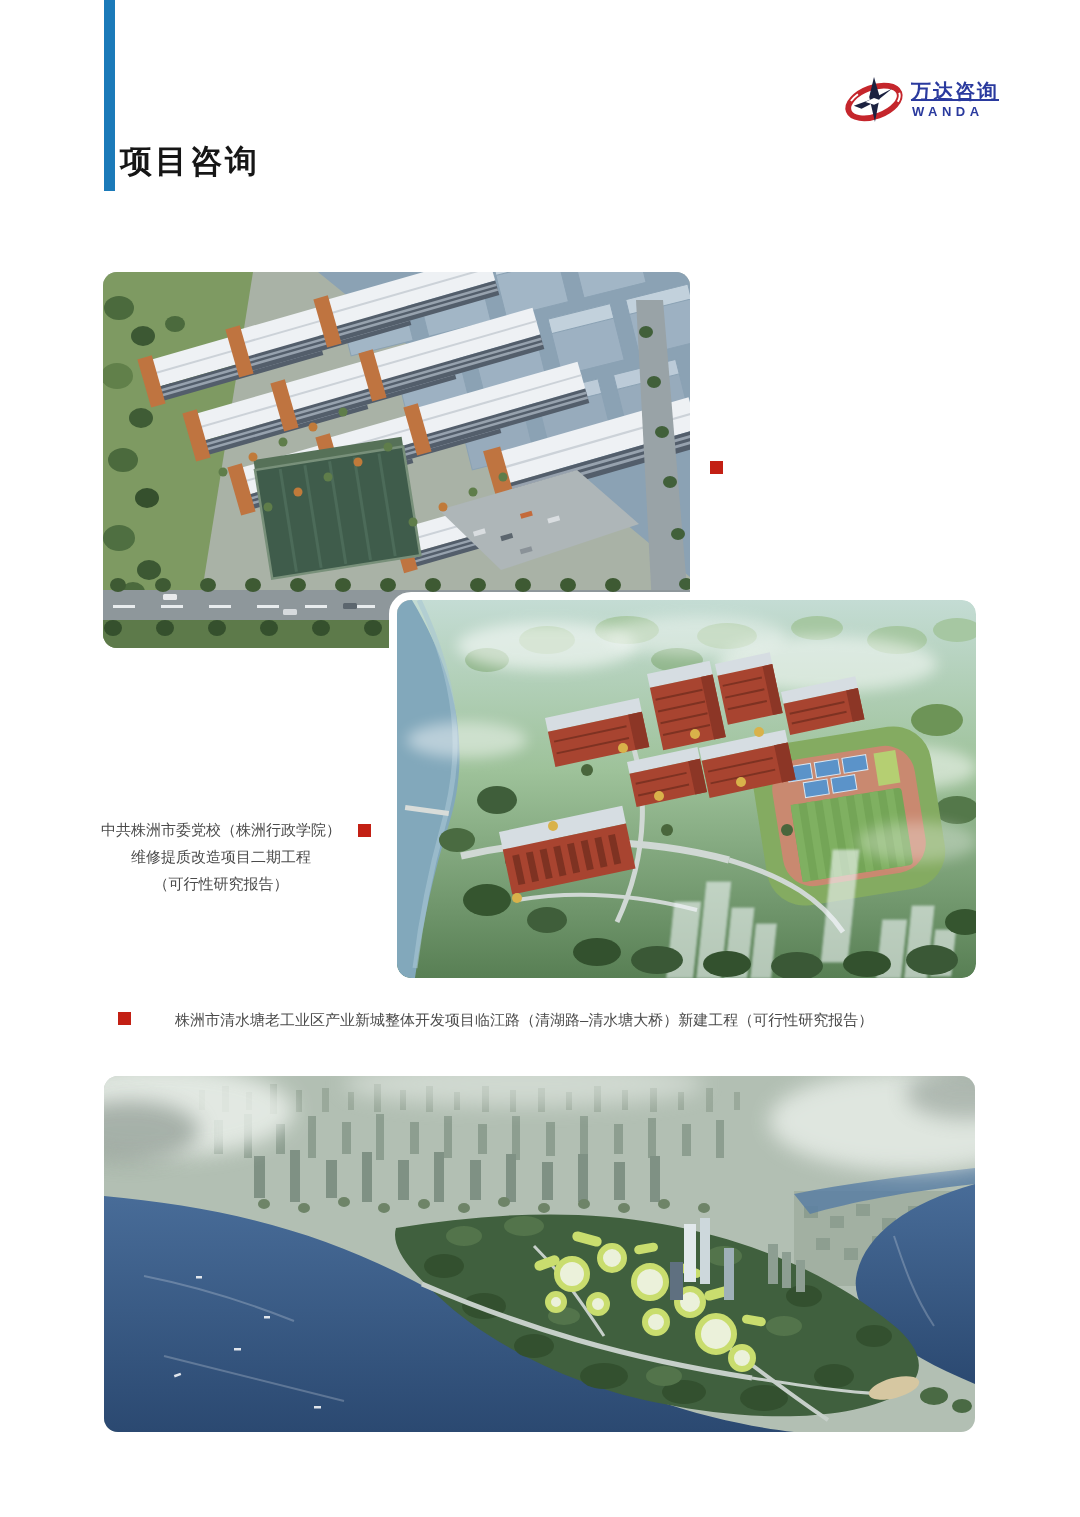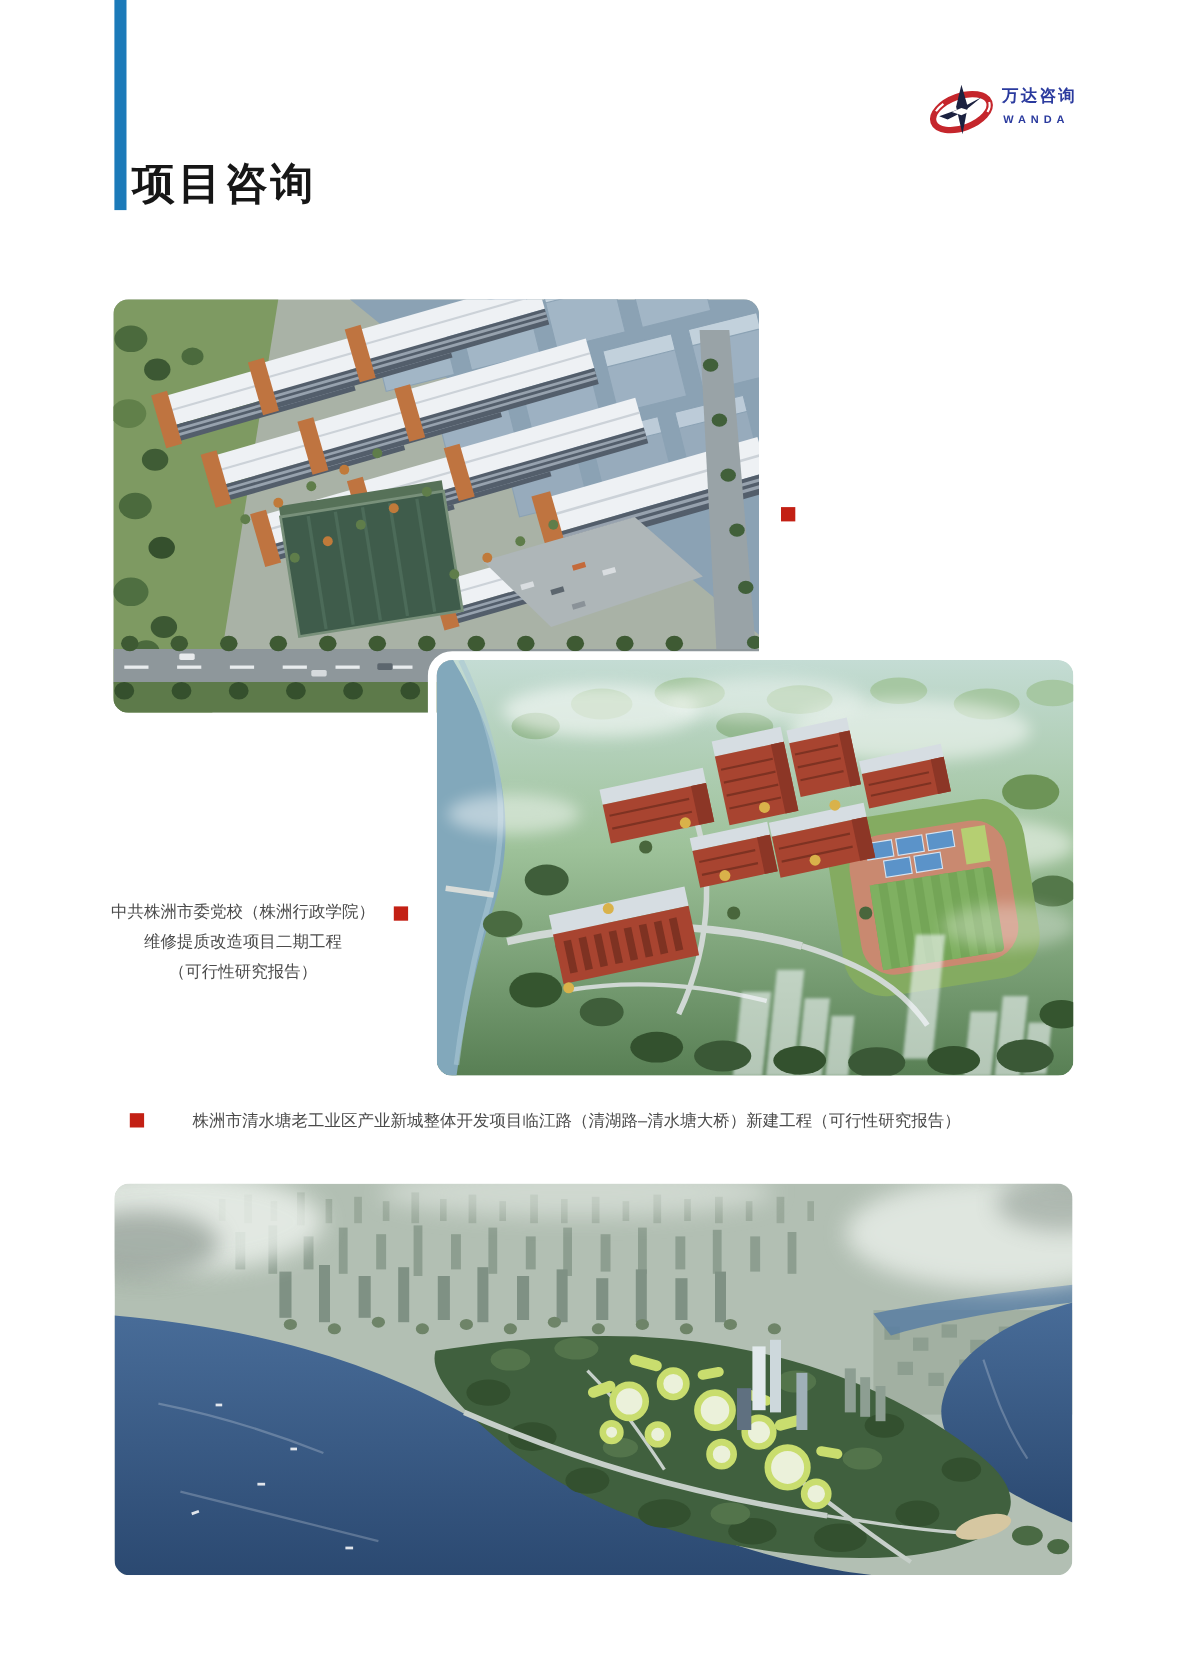--- a/index.html
+++ b/index.html
@@ -1,24 +1,24 @@
 <!DOCTYPE html>
 <html><head>
 <meta charset="utf-8">
 <style>
   html,body{margin:0;padding:0;background:#ffffff;}
   .page{position:relative;width:1080px;height:1517px;background:#ffffff;overflow:hidden;
         font-family:"Liberation Sans","DejaVu Sans",sans-serif;}
   .accent-bar{position:absolute;left:104px;top:0;width:11px;height:191px;background:#1b7ab9;}
   .page-title{position:absolute;left:120px;top:140px;font-family:"Liberation Serif","DejaVu Serif",serif;
-        font-weight:bold;font-size:39px;color:#161616;letter-spacing:3px;white-space:nowrap;}
+        font-weight:bold;font-size:32px;color:#161616;letter-spacing:3px;white-space:nowrap;}
   .logo{position:absolute;left:841px;top:74px;width:160px;height:52px;}
   .logo-icon{position:absolute;left:0;top:2px;width:66px;height:48px;}
-  .logo-cn{position:absolute;left:70px;top:4px;font-size:15px;font-weight:bold;color:#2a3a9e;letter-spacing:2px;white-space:nowrap;}
-  .logo-en{position:absolute;left:71px;top:30px;font-size:10px;font-weight:bold;color:#2a3a9e;letter-spacing:4.5px;white-space:nowrap;}
+  .logo-cn{position:absolute;left:70px;top:4px;font-size:20px;font-weight:bold;color:#2a3a9e;letter-spacing:2px;white-space:nowrap;text-decoration:underline;}
+  .logo-en{position:absolute;left:71px;top:30px;font-size:13px;font-weight:bold;color:#2a3a9e;letter-spacing:4.5px;white-space:nowrap;}
   .card{position:absolute;border-radius:14px;overflow:hidden;}
   .card svg{display:block;}
   .card1{left:103px;top:272px;width:587px;height:376px;}
   .card2{left:389px;top:592px;width:595px;height:394px;border:8px solid #ffffff;border-radius:22px;box-sizing:border-box;}
   .card2 .inner{width:579px;height:378px;border-radius:14px;overflow:hidden;}
   .card3{left:104px;top:1076px;width:871px;height:356px;}
   .ptext{position:absolute;font-size:15px;line-height:26px;color:#4b4b4b;}
   .ptext div{white-space:nowrap;}
   .bullet{position:absolute;width:13px;height:13px;background:#c32014;}
   .t1{left:731px;top:452px;}

